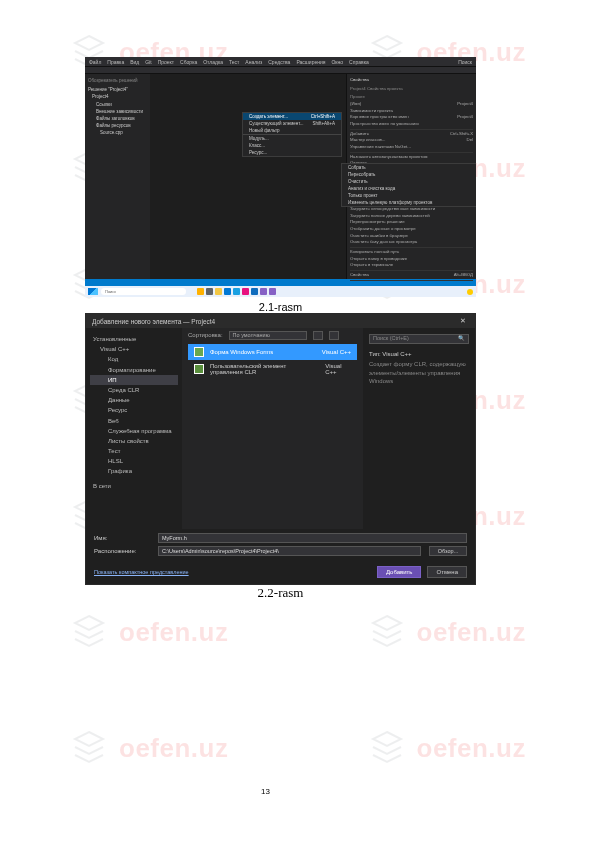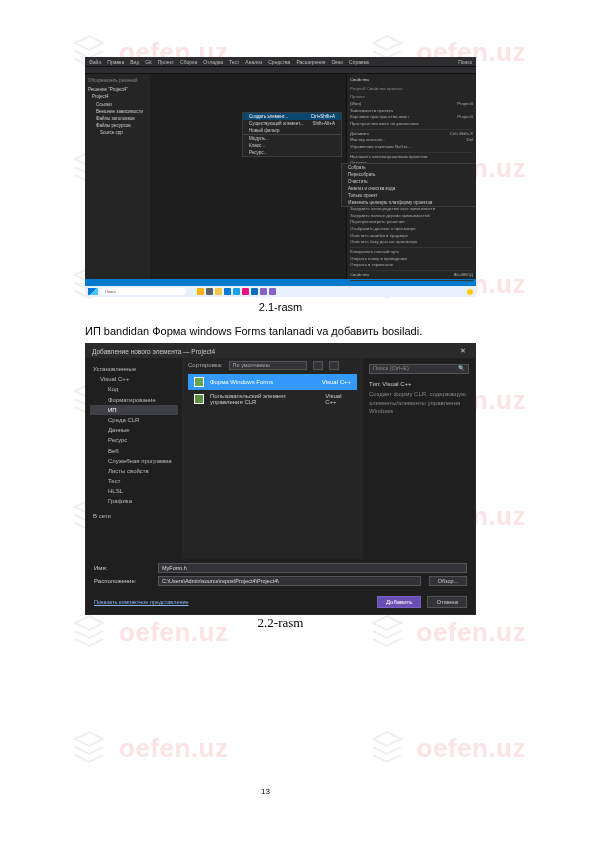--- a/index.html
+++ b/index.html
@@ -725,21 +725,20 @@
         <span style="background:#8661c5"></span>
       </span>
       <span class="tb-weather">
           <span class="tb-sun"></span>
         </span>
     </div>
   </div>
 
   <div class="caption1">2.1-rasm</div>
 
-  <div class="para">ИП bandidan Форма  windows Forms  tanlanadi va добавить bosiladi.</div>
 
   <div class="dlg">
     <div class="dlg-title">
       <span>Добавление нового элемента — Project4</span>
       <span class="dlg-close">✕</span>
     </div>
     <div class="dlg-main">
       <div class="dlg-left">
         <span class="tree-item root">Установленные</span>
         <span class="tree-item indent1">Visual C++</span>

